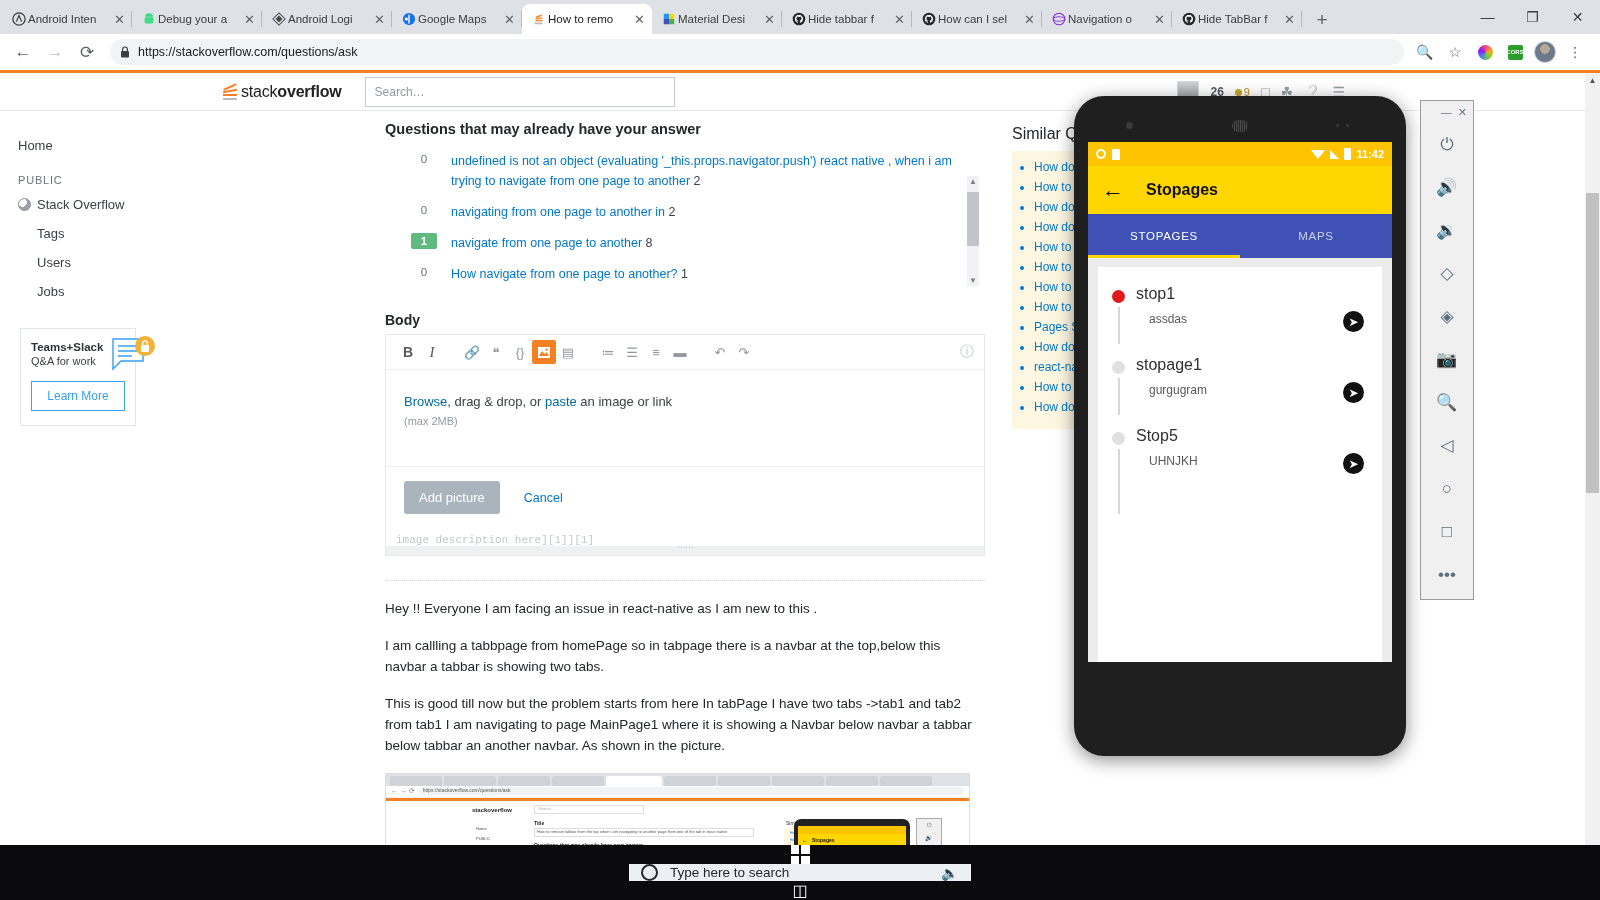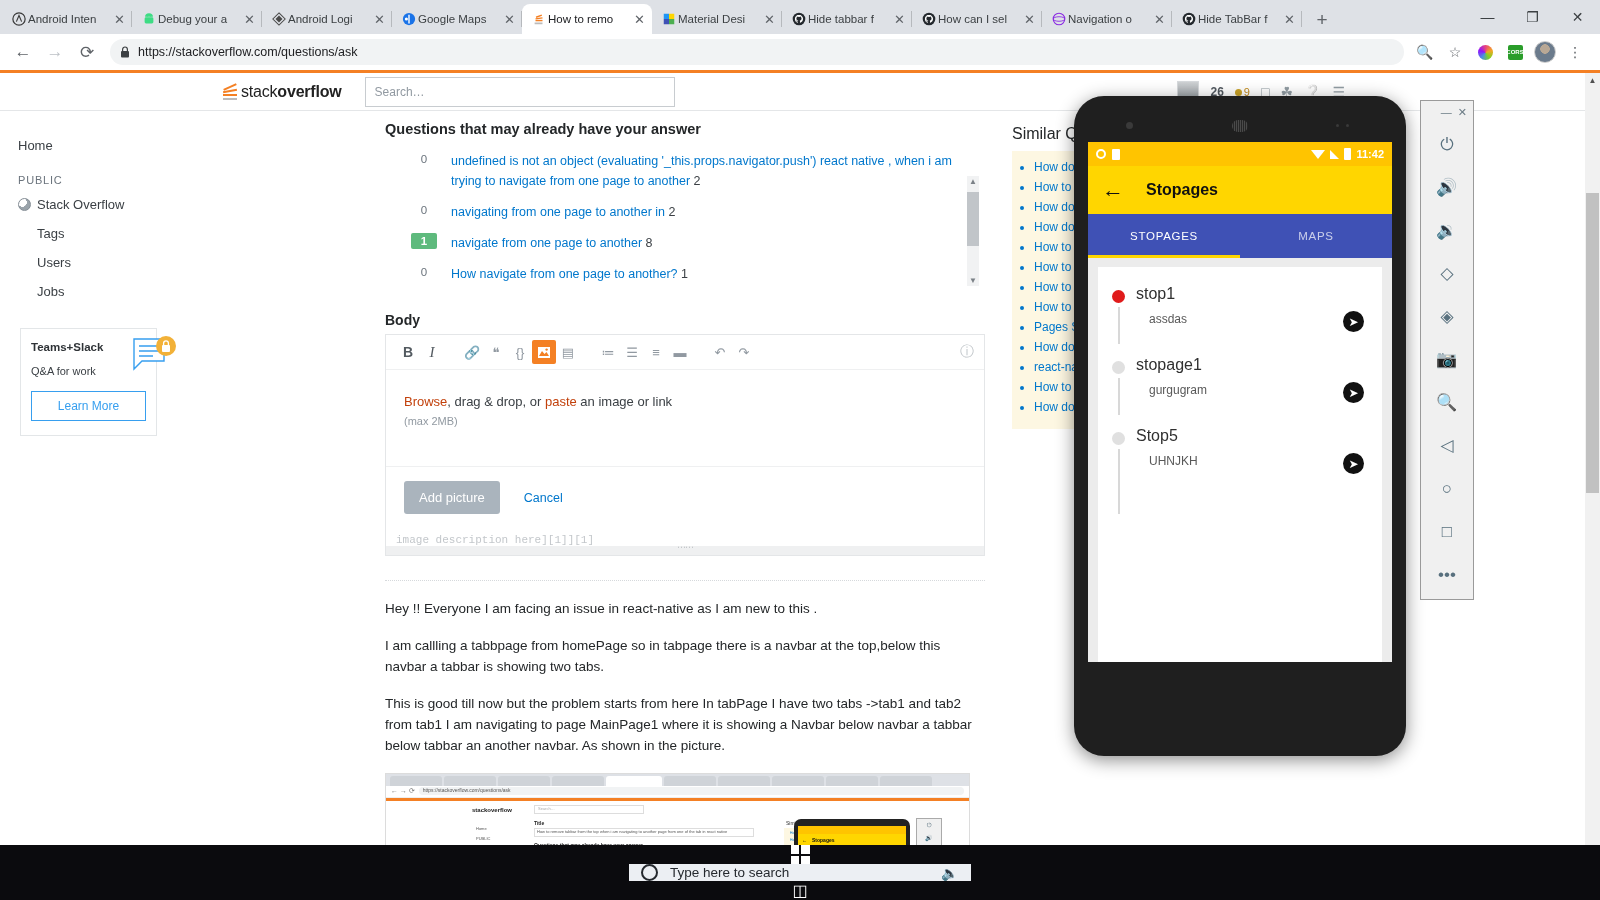--- a/index.html
+++ b/index.html
@@ -78,23 +78,23 @@
 
   .so-body { display: flex; height: 768px; }
   .so-left { width: 222px; flex: 0 0 222px; }
   .so-nav { padding: 20px 0 0 18px; font-size: 13px; color: #3b4045; }
   .so-nav .item { padding: 7px 0; }
   .so-nav .head { font-size: 11px; color: #6a737c; letter-spacing: .8px; padding: 14px 0 4px 0; }
   .so-nav .sub { padding: 7px 0 7px 19px; }
   .so-nav .globe { display:inline-block; width: 13px; height: 13px; border-radius: 50%;
                    border: 1.5px solid #848d95; margin-right: 6px; vertical-align: -2px;
                    background: radial-gradient(circle at 30% 30%, #fff 0 40%, #9aa3aa 42% 100%); }
-  .teams-card { margin: 22px 0 0 2px; width: 137px; border: 1px solid #e3e6e8; padding: 12px 10px 14px; }
+  .teams-card { margin: 22px 0 0 2px; width: 116px; border: 1px solid #e3e6e8; padding: 12px 10px 14px; }
   .teams-card .t1 { font-size: 11.5px; font-weight: bold; color: #2f3337; }
-  .teams-card .t2 { font-size: 11px; color: #3b4045; margin-top: 12px; }
+  .teams-card .t2 { font-size: 11px; color: #3b4045; margin-top: 2px; }
   .teams-card .btn {
     margin-top: 14px; border: 1px solid #379fef; color: #379fef; font-size: 12px;
     text-align: center; padding: 7px 0; background: #fff;
   }
 
   .so-main { flex: 1 1 auto; position: relative; }
   .so-col { width: 600px; margin-left: 163px; padding-top: 10px; }
   .h-sim { font-size: 14.5px; font-weight: bold; color: #242729; margin-bottom: 11px; }
   .dup-box { position: relative; height: 140px; overflow: hidden; }
   .dup-row { display: flex; align-items: flex-start; gap: 14px; font-size: 12.5px; padding: 3px 0 8px 26px; }
@@ -112,21 +112,21 @@
               display: flex; align-items: center; padding: 0 10px; gap: 0; position: relative; }
   .ebtn { width: 24px; height: 24px; display: flex; align-items: center; justify-content: center;
           font-size: 13px; color: #9199a1; }
   .ebtn.b { font-weight: bold; color: #535a60; font-size: 14px;}
   .ebtn.i { font-style: italic; font-family: "Liberation Serif", serif; color: #535a60; font-size: 15px;}
   .ebtn.img { background: #f48024; color: #fff; border-radius: 2px; }
   .esep { width: 16px; }
   .etoolbar .help { margin-left: auto; color: #bfc4c8; font-size: 14px; }
   .img-upload { padding: 24px 18px 0; min-height: 96px; }
   .img-upload .line { font-size: 13px; color: #3b4045; }
-  .img-upload .line a { color: #c2410c; text-decoration: none; }
+  .img-upload .line a { color: #0369a1; text-decoration: none; }
   .img-upload .max { font-size: 11px; color: #9199a1; margin-top: 6px; }
   .img-foot { border-top: 1px solid #eff0f1; display: flex; align-items: flex-start;
               padding: 14px 18px 16px; gap: 24px; }
   .addpic { background: #aab4bd; color: #fff; font-size: 13px; padding: 9px 15px; border-radius: 3px; }
   .cancel { color: #0077cc; font-size: 12.5px; padding-top: 10px; }
   .imgur { padding-left: 38px; font-size: 10.5px; color: #9199a1; line-height: 1.5; }
   .imgur .pw { font-size: 11px; }
   .imgur b { font-size: 14px; color: #4b5055; letter-spacing: -.3px; }
   .imgur a { color: #0077cc; text-decoration: none; }
   .ghost-text { font-family: "Liberation Mono", monospace; font-size: 11px; color: #c3c7cb;

